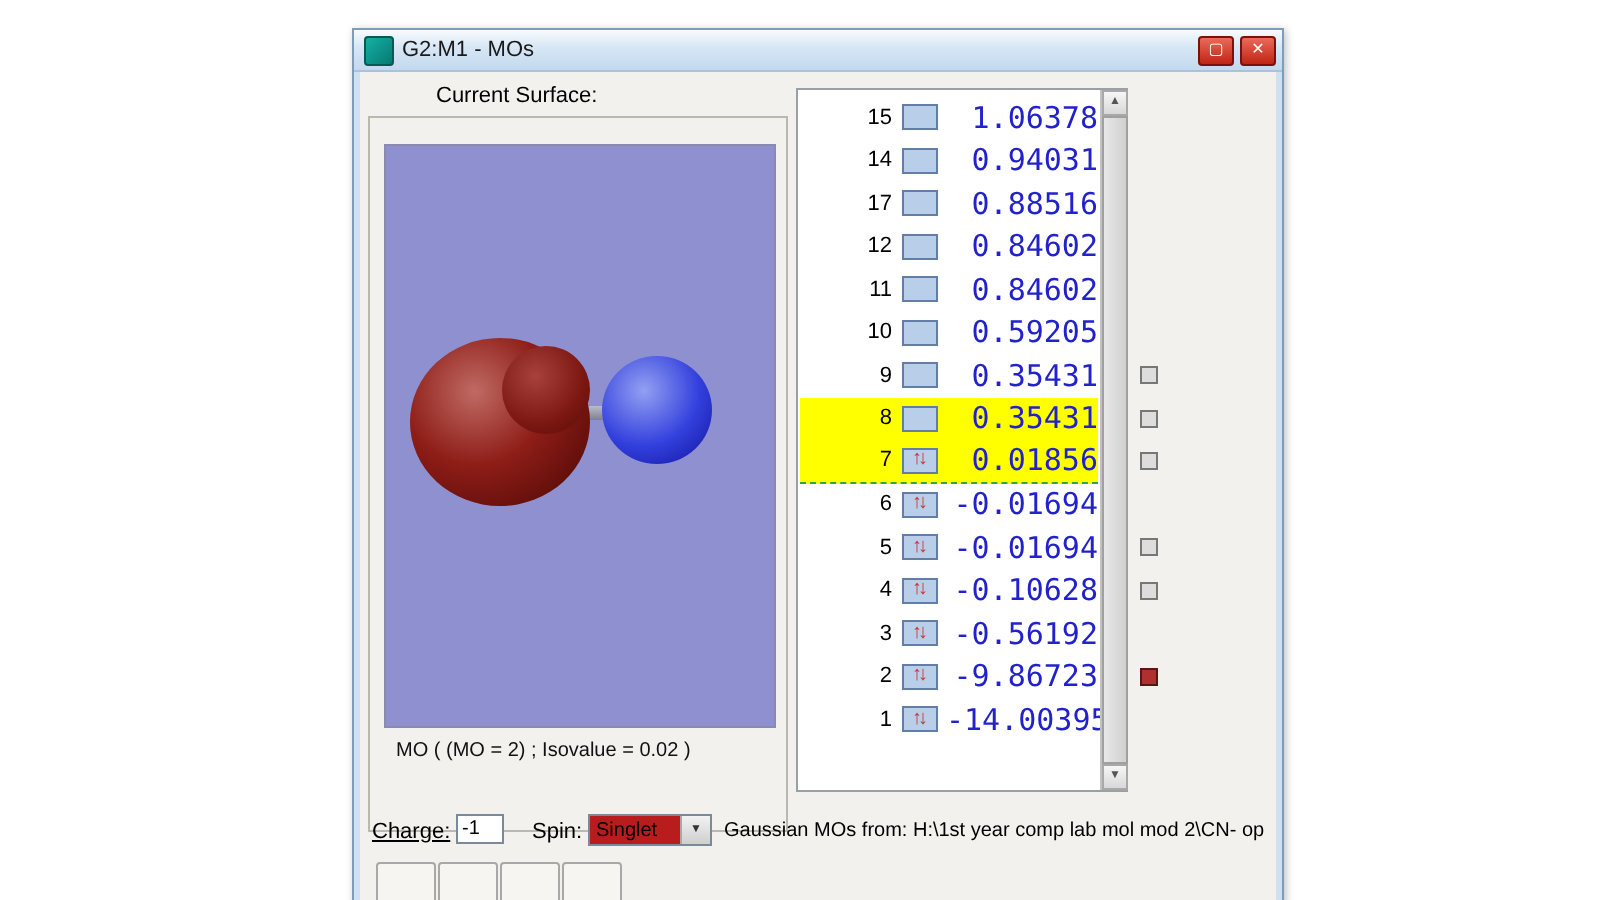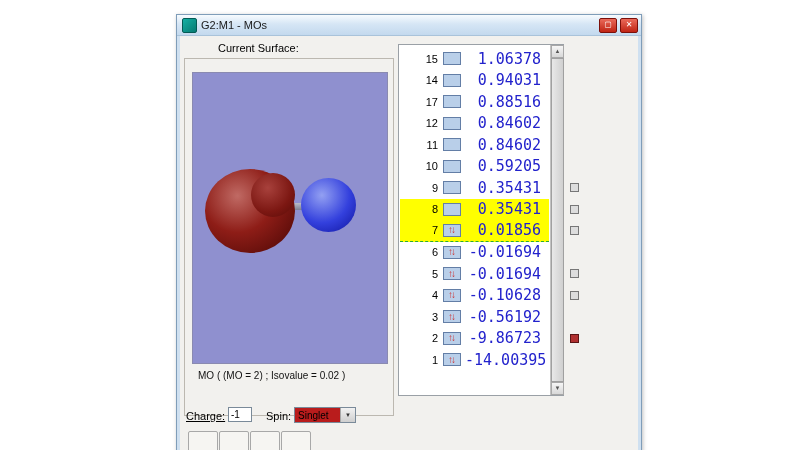--- a/index.html
+++ b/index.html
@@ -61,21 +61,21 @@
     background:radial-gradient(circle at 38% 32%,#93a0f2 0%,#3340dd 55%,#151ba8 92%);
   }
   .viewport-caption{position:absolute;left:18px;top:334px;font-size:10px;color:#111;}
   .mo-frame{
     position:absolute;left:218px;top:8px;width:164px;height:350px;
     background:#ffffff;border:1px solid #9aa0a6;overflow:visible;
   }
   .mo-rows{position:absolute;left:1px;top:3px;right:14px;}
   .mo-row{
     position:relative;display:flex;align-items:center;height:21.5px;
-    box-sizing:border-box;padding-left:14px;
+    box-sizing:border-box;padding-left:14px;justify-content:flex-end;
   }
   .mo-row.hl{background:#ffff00;}
   .mo-row.boundary{border-bottom:1px dashed #2faa2f;}
   .mo-num{width:24px;text-align:right;font-size:11px;color:#000;}
   .occ-box{
     margin-left:5px;width:18px;height:13px;box-sizing:border-box;
     background:#b9cfe9;border:1px solid #637ea6;
     display:flex;align-items:center;justify-content:center;
     font-size:10px;line-height:10px;color:#cc3333;letter-spacing:-2px;
     padding-right:2px;font-weight:bold;
@@ -250,20 +250,21 @@
 
     <span class="footer-label charge-label">Charge:</span>
     <input class="charge-input" value="-1" style="">
 
     <span class="footer-label spin-label">Spin:</span>
     <div class="spin-select">
       <span class="spin-value">Singlet</span>
       <span class="spin-arrow">▼</span>
     </div>
 
+    <span class="source-text">Gaussian MOs from:  H:\1st year comp lab mol mod 2\CN- op</span>
 
     <div class="bottom-tabs">
       <div class="bottom-tab"></div>
       <div class="bottom-tab"></div>
       <div class="bottom-tab"></div>
       <div class="bottom-tab"></div>
     </div>
 
   </div>
 </div>

